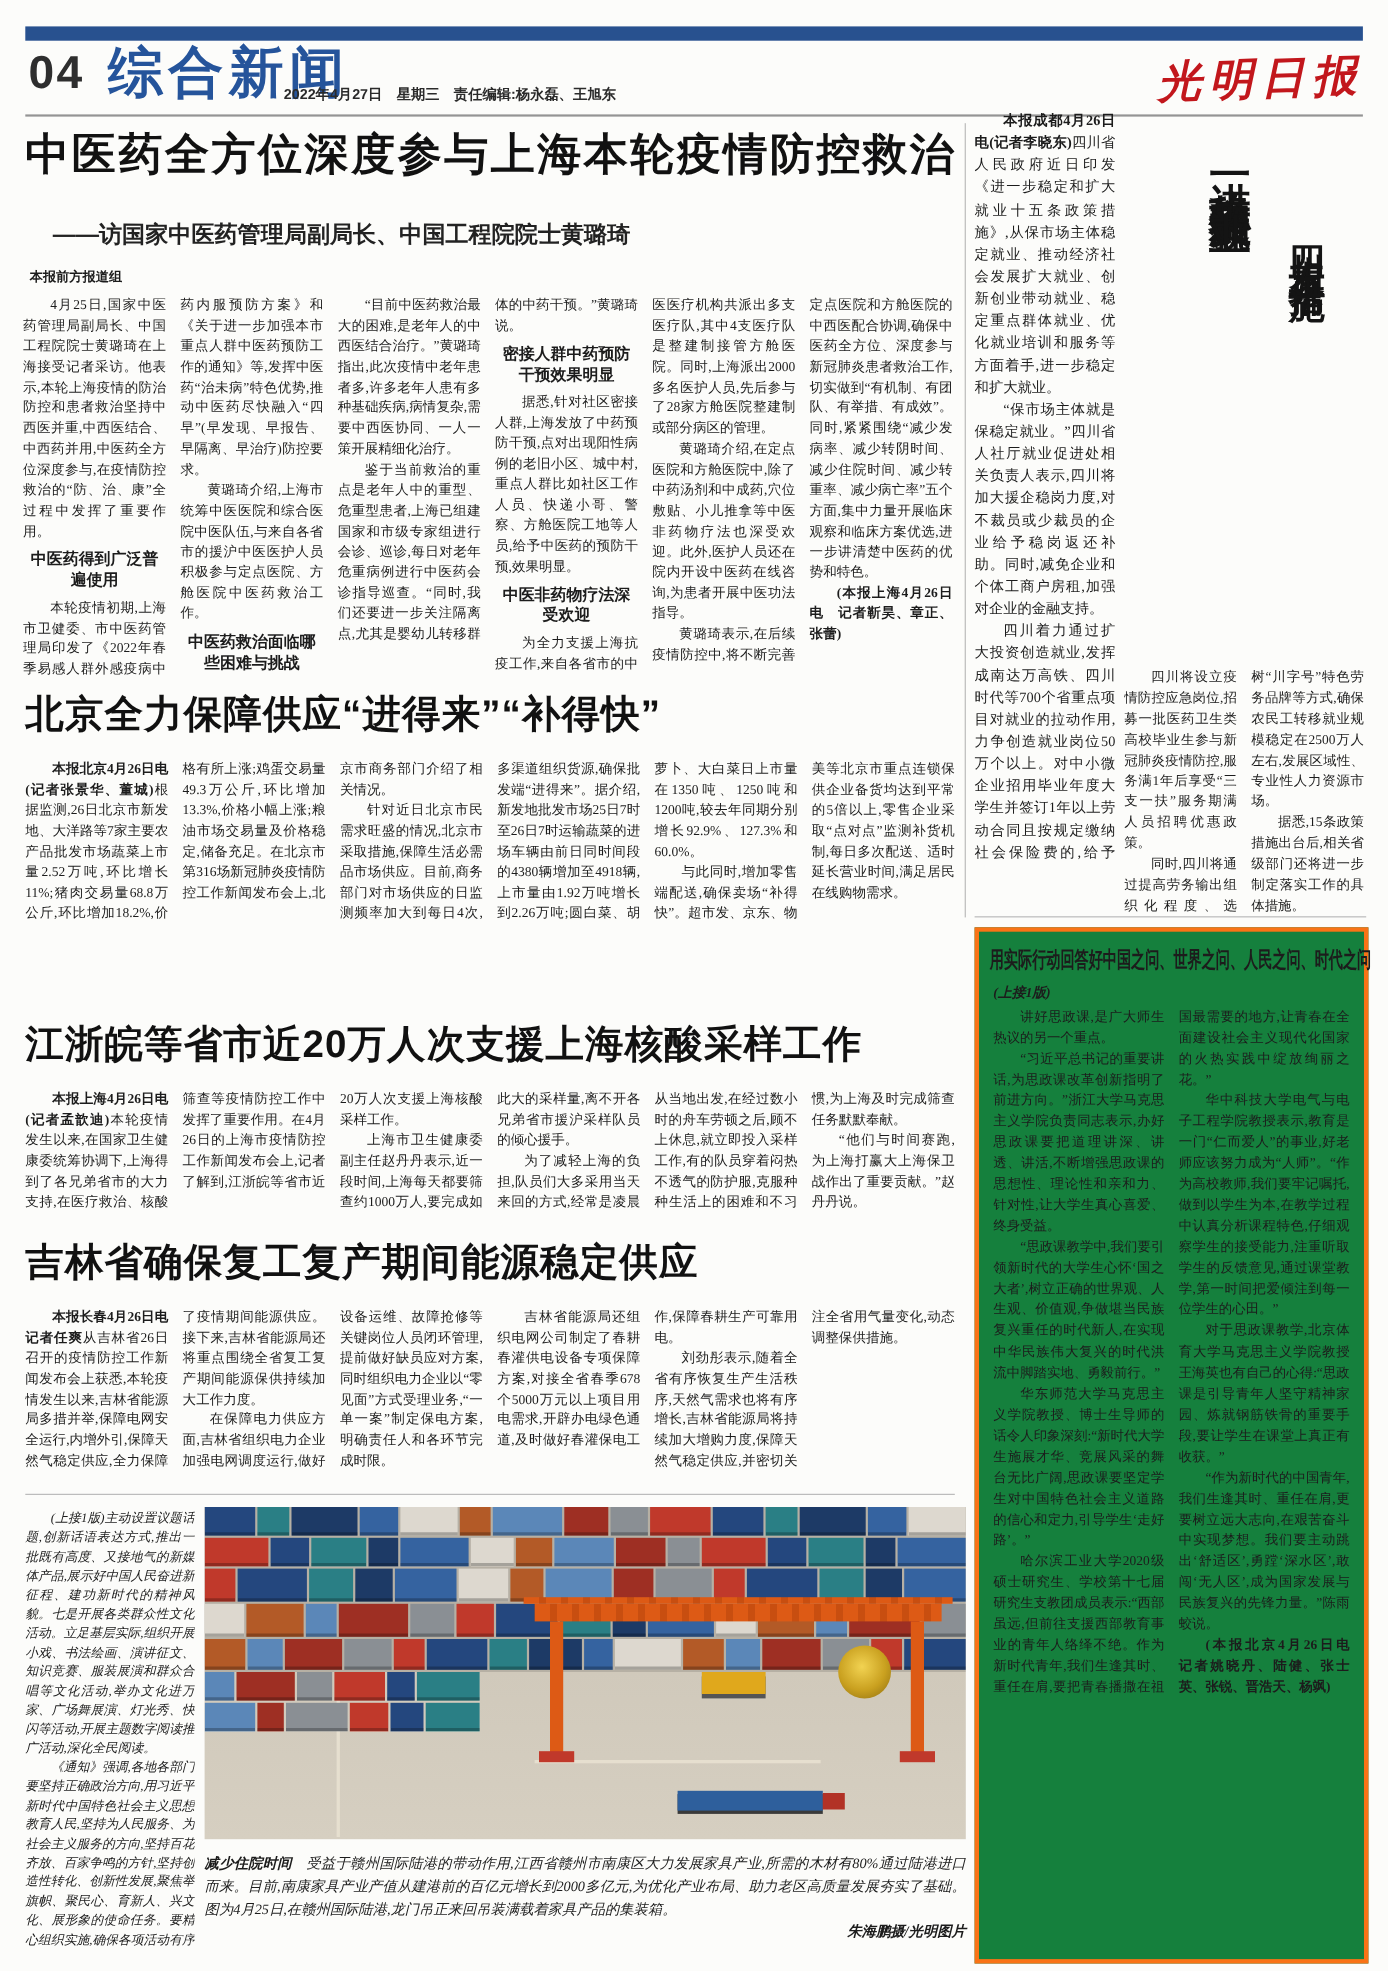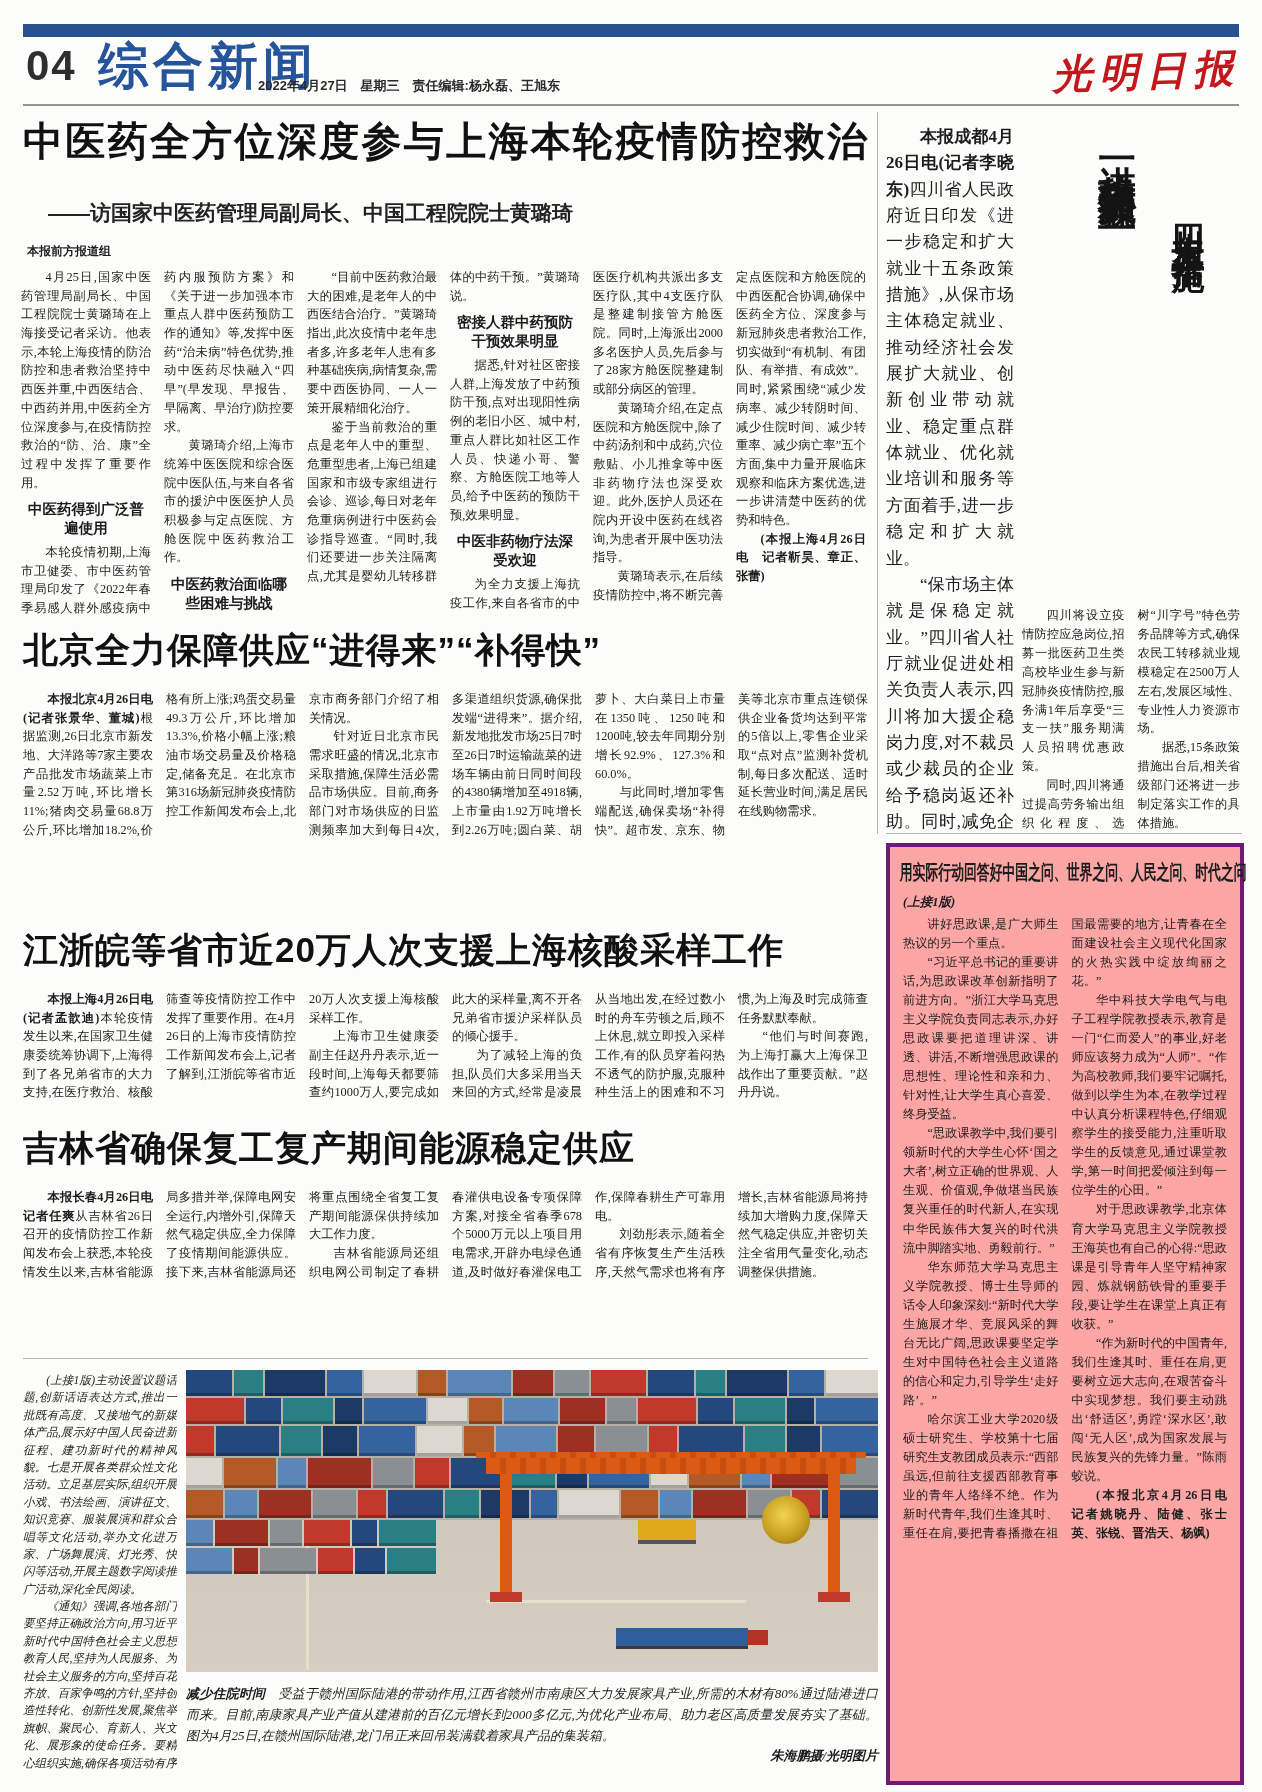--- a/index.html
+++ b/index.html
@@ -25,21 +25,21 @@
   #photo .crow{position:absolute;left:0;display:flex;gap:2px;z-index:1;}
   #photo .crow div{height:100%;box-shadow:inset 0 -3px 0 rgba(0,0,0,.25);}
   .crane-beam{position:absolute;background:repeating-linear-gradient(90deg,#dd5a15 0 14px,#c84e10 14px 20px);z-index:3;}
   .crane-leg{position:absolute;background:#dd5a15;z-index:3;}
   .crane-base{position:absolute;background:#c0392b;z-index:3;}
   .trolley{position:absolute;background:#e0a81c;box-shadow:0 4px 0 #555;z-index:4;}
   .reel{position:absolute;border-radius:50%;background:radial-gradient(circle at 45% 40%,#f2d352,#c9a01f 55%,#8a6a10 100%);z-index:4;}
   .truckbox{position:absolute;background:#2e5f9c;box-shadow:0 3px 0 #3a3a3a;z-index:2;}
   .truckcab{position:absolute;background:#b23226;z-index:2;}
   .lane{position:absolute;background:#e6dfcf;z-index:1;}
-  #redbox{border:4px solid #701a75;background:#fca5a5;box-sizing:border-box;padding:10px 13px;}
+  #redbox{border:4px solid #f97316;background:#15803d;box-sizing:border-box;padding:10px 13px;}
   #qa-title{font-family:"Liberation Sans","DejaVu Sans",sans-serif;font-weight:900;white-space:nowrap;
             text-align:center;font-size:12.6px;transform:scale(1.02,1.6);transform-origin:50% 50%;margin:8px 0 2px;}
 </style>
 </head>
 <body>
 
 <div id="page">
 
   <div class="abs" style="left:23px;top:24px;width:1216px;height:13px;background:#28518f;"></div>
   <div class="abs sans" style="left:26px;top:42px;font-size:42px;font-weight:900;color:#2e2e2e;letter-spacing:2px;">04</div>
@@ -64,21 +64,21 @@
       <p class="para">据悉,针对社区密接人群,上海发放了中药预防干预,点对出现阳性病例的老旧小区、城中村,重点人群比如社区工作人员、快递小哥、警察、方舱医院工地等人员,给予中医药的预防干预,效果明显。</p>
       <div class="sec-head">中医非药物疗法深受欢迎</div>
       <p class="para">为全力支援上海抗疫工作,来自各省市的中医医疗机构共派出多支医疗队,其中4支医疗队是整建制接管方舱医院。同时,上海派出2000多名医护人员,先后参与了28家方舱医院整建制或部分病区的管理。</p>
       <p class="para">黄璐琦介绍,在定点医院和方舱医院中,除了中药汤剂和中成药,穴位敷贴、小儿推拿等中医非药物疗法也深受欢迎。此外,医护人员还在院内开设中医药在线咨询,为患者开展中医功法指导。</p>
       <p class="para">黄璐琦表示,在后续疫情防控中,将不断完善定点医院和方舱医院的中西医配合协调,确保中医药全方位、深度参与新冠肺炎患者救治工作,切实做到“有机制、有团队、有举措、有成效”。同时,紧紧围绕“减少发病率、减少转阴时间、减少住院时间、减少转重率、减少病亡率”五个方面,集中力量开展临床观察和临床方案优选,进一步讲清楚中医药的优势和特色。</p>
       <p class="para credit">(本报上海4月26日电　记者靳昊、章正、张蕾)</p>
     </div>
 
   <div class="abs rule-light" style="left:877px;top:112px;width:1px;height:722px;"></div>
 
-  <div class="abs cols" style="left:886px;top:124px;width:128px;height:714px;column-count:1;font-size:17px;line-height:1.55;">
+  <div class="abs cols" style="left:886px;top:100px;width:128px;height:714px;column-count:1;font-size:13px;line-height:1.55;">
       <p class="para"><b>本报成都4月26日电(记者李晓东)</b>四川省人民政府近日印发《进一步稳定和扩大就业十五条政策措施》,从保市场主体稳定就业、推动经济社会发展扩大就业、创新创业带动就业、稳定重点群体就业、优化就业培训和服务等方面着手,进一步稳定和扩大就业。</p>
       <p class="para">“保市场主体就是保稳定就业。”四川省人社厅就业促进处相关负责人表示,四川将加大援企稳岗力度,对不裁员或少裁员的企业给予稳岗返还补助。同时,减免企业和个体工商户房租,加强对企业的金融支持。</p>
       <p class="para">四川着力通过扩大投资创造就业,发挥成南达万高铁、四川时代等700个省重点项目对就业的拉动作用,力争创造就业岗位50万个以上。对中小微企业招用毕业年度大学生并签订1年以上劳动合同且按规定缴纳社会保险费的,给予1000元/人一次性吸纳就业补贴。</p>
     </div>
   <div class="abs vert" style="left:1172px;top:198px;font-size:33px;letter-spacing:6px;">四川十五条措施</div>
   <div class="abs vert" style="left:1098px;top:136px;font-size:38px;letter-spacing:3px;">进一步稳定和扩大就业</div>
   <div class="abs cols" style="left:1022px;top:562px;width:218px;height:264px;column-count:2;font-size:12.2px;line-height:1.55;margin-top:44px;">
       <p class="para">四川将设立疫情防控应急岗位,招募一批医药卫生类高校毕业生参与新冠肺炎疫情防控,服务满1年后享受“三支一扶”服务期满人员招聘优惠政策。</p>
       <p class="para">同时,四川将通过提高劳务输出组织化程度、选树“川字号”特色劳务品牌等方式,确保农民工转移就业规模稳定在2500万人左右,发展区域性、专业性人力资源市场。</p>
       <p class="para">据悉,15条政策措施出台后,相关省级部门还将进一步制定落实工作的具体措施。</p>
@@ -96,20 +96,21 @@
   <div class="abs cols" style="left:23px;top:990px;width:845px;height:170px;column-count:6;font-size:12.3px;line-height:1.52;">
       <p class="para"><b>本报上海4月26日电(记者孟歆迪)</b>本轮疫情发生以来,在国家卫生健康委统筹协调下,上海得到了各兄弟省市的大力支持,在医疗救治、核酸筛查等疫情防控工作中发挥了重要作用。在4月26日的上海市疫情防控工作新闻发布会上,记者了解到,江浙皖等省市近20万人次支援上海核酸采样工作。</p>
       <p class="para">上海市卫生健康委副主任赵丹丹表示,近一段时间,上海每天都要筛查约1000万人,要完成如此大的采样量,离不开各兄弟省市援沪采样队员的倾心援手。</p>
       <p class="para">为了减轻上海的负担,队员们大多采用当天来回的方式,经常是凌晨从当地出发,在经过数小时的舟车劳顿之后,顾不上休息,就立即投入采样工作,有的队员穿着闷热不透气的防护服,克服种种生活上的困难和不习惯,为上海及时完成筛查任务默默奉献。</p>
       <p class="para">“他们与时间赛跑,为上海打赢大上海保卫战作出了重要贡献。”赵丹丹说。</p>
     </div>
 
   <div class="abs headline" style="left:23px;top:1128px;width:845px;font-size:35px;">吉林省确保复工复产期间能源稳定供应</div>
   <div class="abs cols" style="left:23px;top:1188px;width:845px;height:160px;column-count:6;font-size:12.3px;line-height:1.52;">
       <p class="para"><b>本报长春4月26日电　记者任爽</b>从吉林省26日召开的疫情防控工作新闻发布会上获悉,本轮疫情发生以来,吉林省能源局多措并举,保障电网安全运行,内增外引,保障天然气稳定供应,全力保障了疫情期间能源供应。接下来,吉林省能源局还将重点围绕全省复工复产期间能源保供持续加大工作力度。</p>
+      <p class="para">在保障电力供应方面,吉林省组织电力企业加强电网调度运行,做好设备运维、故障抢修等关键岗位人员闭环管理,提前做好缺员应对方案,同时组织电力企业以“零见面”方式受理业务,“一单一案”制定保电方案,明确责任人和各环节完成时限。</p>
       <p class="para">吉林省能源局还组织电网公司制定了春耕春灌供电设备专项保障方案,对接全省春季678个5000万元以上项目用电需求,开辟办电绿色通道,及时做好春灌保电工作,保障春耕生产可靠用电。</p>
       <p class="para">刘劲彤表示,随着全省有序恢复生产生活秩序,天然气需求也将有序增长,吉林省能源局将持续加大增购力度,保障天然气稳定供应,并密切关注全省用气量变化,动态调整保供措施。</p>
     </div>
 
   <div class="abs rule-light" style="left:23px;top:1358px;width:845px;height:1px;"></div>
 
   <div class="abs cols kai" style="left:23px;top:1372px;width:154px;height:414px;column-count:1;font-size:11.6px;line-height:1.5;">
       <p class="para">(上接1版)主动设置议题话题,创新话语表达方式,推出一批既有高度、又接地气的新媒体产品,展示好中国人民奋进新征程、建功新时代的精神风貌。七是开展各类群众性文化活动。立足基层实际,组织开展小戏、书法绘画、演讲征文、知识竞赛、服装展演和群众合唱等文化活动,举办文化进万家、广场舞展演、灯光秀、快闪等活动,开展主题数字阅读推广活动,深化全民阅读。</p>
       <p class="para">《通知》强调,各地各部门要坚持正确政治方向,用习近平新时代中国特色社会主义思想教育人民,坚持为人民服务、为社会主义服务的方向,坚持百花齐放、百家争鸣的方针,坚持创造性转化、创新性发展,聚焦举旗帜、聚民心、育新人、兴文化、展形象的使命任务。要精心组织实施,确保各项活动有序开展、精彩纷呈。严格落实中央八项规定及其实施细则精神,坚决反对形式主义、官僚主义,力戒铺张浪费。要因地制宜开展活动,统筹做好疫情防控和活动组织工作,确保各项活动安全有序。</p>
     </div>

